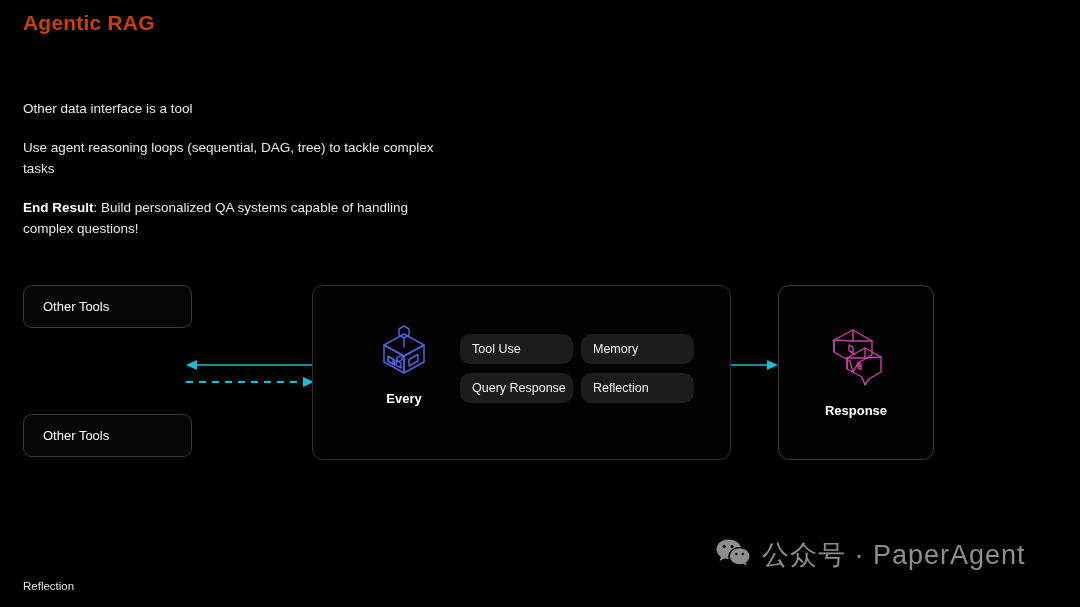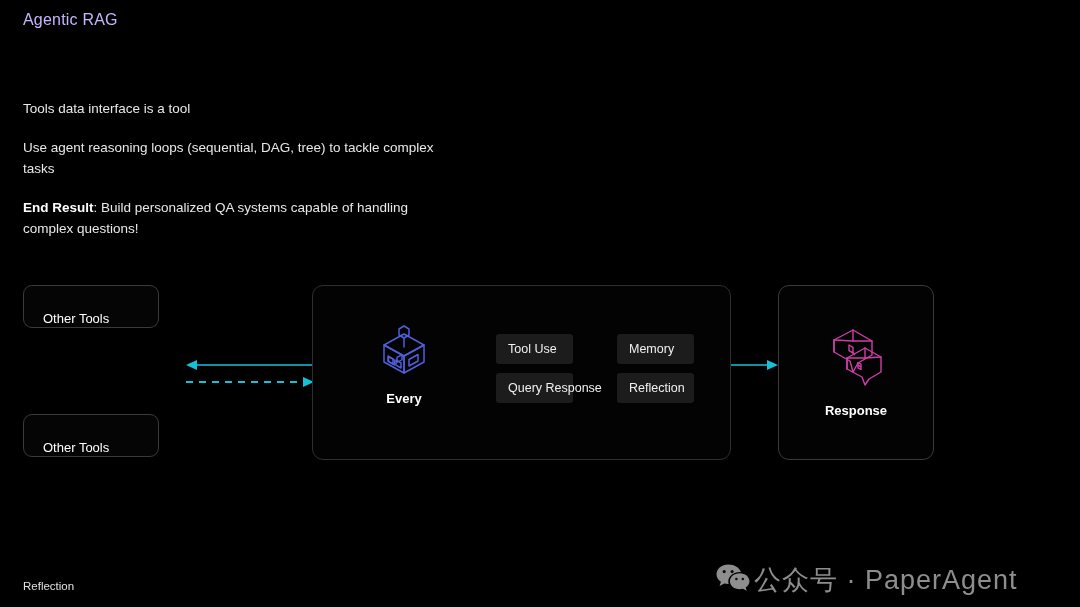--- a/index.html
+++ b/index.html
@@ -13,24 +13,24 @@
   body {
     font-family:"Liberation Sans", sans-serif;
     color:#ffffff;
     position:relative;
   }
 
   
   .slide-title {
     position:absolute;
     left:23px; top:11px;
-    font-size:16px;
-    font-weight:400;
+    font-size:21px;
+    font-weight:700;
     letter-spacing:0.2px;
-    color:#c4b5fd;
+    color:#c2410c;
   }
 
   
   .body-copy {
     position:absolute;
     left:23px; top:98px;
     width:430px;
     font-size:13.5px;
     line-height:21px;
     color:#e8e8e8;
@@ -39,24 +39,24 @@
   .body-copy p:last-child { margin-bottom:0; }
   .body-copy b { font-weight:700; color:#ffffff; }
 
   
   .diagram { position:absolute; left:0; top:0; width:1080px; height:607px; }
 
   
   .tool-box {
     position:absolute;
     left:23px;
-    width:136px;
+    width:169px;
     border-radius:9px;
     display:flex;
-    align-items:flex-end;
+    align-items:center;
     padding:0 19px;
     font-size:13px;
     line-height:17px;
     color:#ffffff;
   }
   .tool-box.outline {
     background:#050505;
     border:1px solid #3a3a3a;
     height:43px;
   }
@@ -96,29 +96,28 @@
 
   .chips {
     position:absolute;
     left:147px; top:48px;
     display:grid;
     grid-template-columns:113px 113px;
     grid-gap:9px 8px;
   }
   .chip {
     background:#1c1c1c;
-    border-radius:3px;
+    border-radius:10px;
     height:30px;
     display:flex;
     align-items:center;
     padding:0 12px;
     font-size:12.5px;
     color:#f0f0f0;
     white-space:nowrap;
-    margin-left:36px;
   }
 
   
   .response-box {
     position:absolute;
     left:778px; top:285px;
     width:156px; height:175px;
     background:#030303;
     border:1px solid #3a3a3a;
     border-radius:11px;
@@ -137,24 +136,24 @@
 
   
   .arrow-svg { position:absolute; overflow:visible; }
   #arrow-left-solid  { left:186px; top:358px; }
   #arrow-left-dashed { left:186px; top:375px; }
   #arrow-right       { left:731px; top:358px; }
 
   
   .watermark {
     position:absolute;
-    left:716px; top:562px;
-    display:flex;
-    align-items:center;
-    gap:4px;
+    left:716px; top:537px;
+    display:flex;
+    align-items:center;
+    gap:12px;
     color:#8a8a8a;
     justify-content:space-between;
   }
   .watermark-text {
     font-size:27px;
     letter-spacing:1px;
     color:#8e8e8e;
     white-space:nowrap;
   }
 
@@ -165,21 +164,21 @@
     font-size:11.5px;
     color:#e0e0e0;
   }
 </style>
 </head>
 <body>
 
 <div class="slide-title">Agentic RAG</div>
 
 <div class="body-copy">
-  <p>Tools data interface is a tool</p>
+  <p>Other data interface is a tool</p>
   <p>Use agent reasoning loops (sequential, DAG, tree) to tackle complex tasks</p>
   <p><b>End Result</b><span>: Build personalized QA systems capable of handling complex questions!</span></p>
 </div>
 
 <div class="diagram">
 
   <div id="tool-other-1" class="tool-box outline">
     <span>Other Tools</span>
   </div>
 

